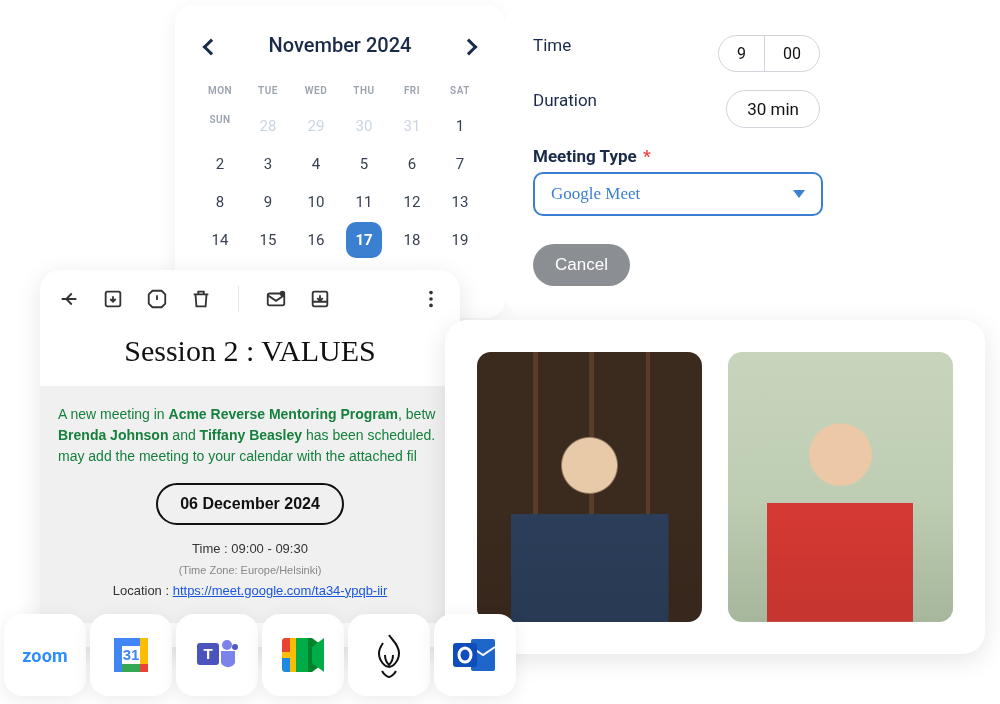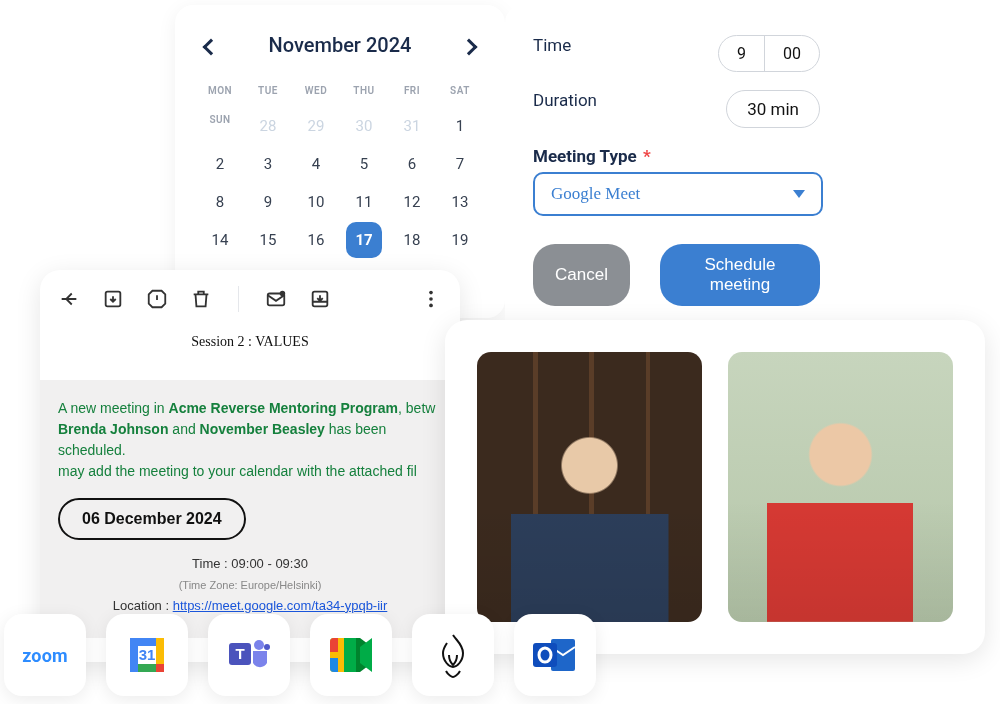--- a/index.html
+++ b/index.html
@@ -137,24 +137,24 @@
     display:flex;
     align-items:center;
     padding: 16px 18px 14px;
     gap: 22px;
     overflow:hidden;
   }
   .tool-sep { width:1px; height:26px; background:#e5e7eb; margin: 0 4px; }
   .tool-ic { width:22px; height:22px; color:#3b3b3b; display:flex; align-items:center; justify-content:center; cursor:pointer; flex-shrink:0;}
   .email-title {
     font-family: Georgia, "Times New Roman", serif;
-    font-size: 14px;
+    font-size: 30px;
     color:#111;
     text-align:center;
-    margin: 8px 0 30px;
+    margin: 8px 0 18px;
   }
   .email-body-wrap {
     background: #f1f0f0;
     margin: 0;
     padding: 18px 18px 22px;
     font-family: Arial, sans-serif;
   }
   .email-text {
     font-size: 14px;
     color: #15803d;
@@ -216,21 +216,21 @@
     inset:0;
     background: linear-gradient(transparent 55%, rgba(0,0,0,.08));
   }
 
   
   .apps {
     position: absolute;
     left: 0;
     bottom: 0;
     display:flex;
-    gap: 20px;
+    gap: 4px;
     padding: 8px 8px 8px 4px;
     align-items: flex-end;
   }
   .app {
     width: 82px; height: 82px;
     background:#fff;
     border-radius: 18px;
     box-shadow: 0 4px 18px rgba(0,0,0,.08);
     display:flex;
     align-items:center;
@@ -306,21 +306,20 @@
   </div>
   <div>
     <span class="form-label bold"><span>Meeting Type</span> <span class="req">*</span></span>
     <div class="select">
       <span>Google Meet</span>
       <span class="tri"></span>
     </div>
   </div>
   <div class="btn-row">
     <button class="btn cancel">Cancel</button>
-    <button class="btn primary">Schedule meeting</button>
   </div>
 </div>
 
 <div class="email">
   <div class="email-toolbar">
     <span class="tool-ic">
       <svg viewBox="0 0 24 24" width="22" height="22" fill="none" stroke="#333" stroke-width="2">
           <path d="M15 6l-6 6 6 6"></path>
           <path d="M20 12H4"></path>
         </svg>
@@ -361,24 +360,24 @@
           <circle cx="12" cy="5" r="2"></circle>
           <circle cx="12" cy="12" r="2"></circle>
           <circle cx="12" cy="19" r="2"></circle>
         </svg>
     </span>
   </div>
   <div class="email-title">Session 2 : VALUES</div>
   <div class="email-body-wrap">
     <div class="email-text">
       <span>A new meeting in </span><b>Acme Reverse Mentoring Program</b><span>, betw</span><br>
-      <b>Brenda Johnson</b><span> and </span><b>November Beasley</b><span> has been scheduled.</span><br>
+      <b>Brenda Johnson</b><span> and </span><b>Tiffany Beasley</b><span> has been scheduled.</span><br>
       <span>may add the meeting to your calendar with the attached fil</span>
     </div>
-    <div style="">
+    <div style="text-align:center;">
       <span class="date-pill">06 December 2024</span>
     </div>
     <div class="email-meta">
       <span>Time : 09:00 - 09:30</span><br>
       <span class="tz">(Time Zone: Europe/Helsinki)</span><br>
       <span>Location : </span><a href="#">https://meet.google.com/ta34-ypqb-iir</a>
     </div>
   </div>
 </div>
 

